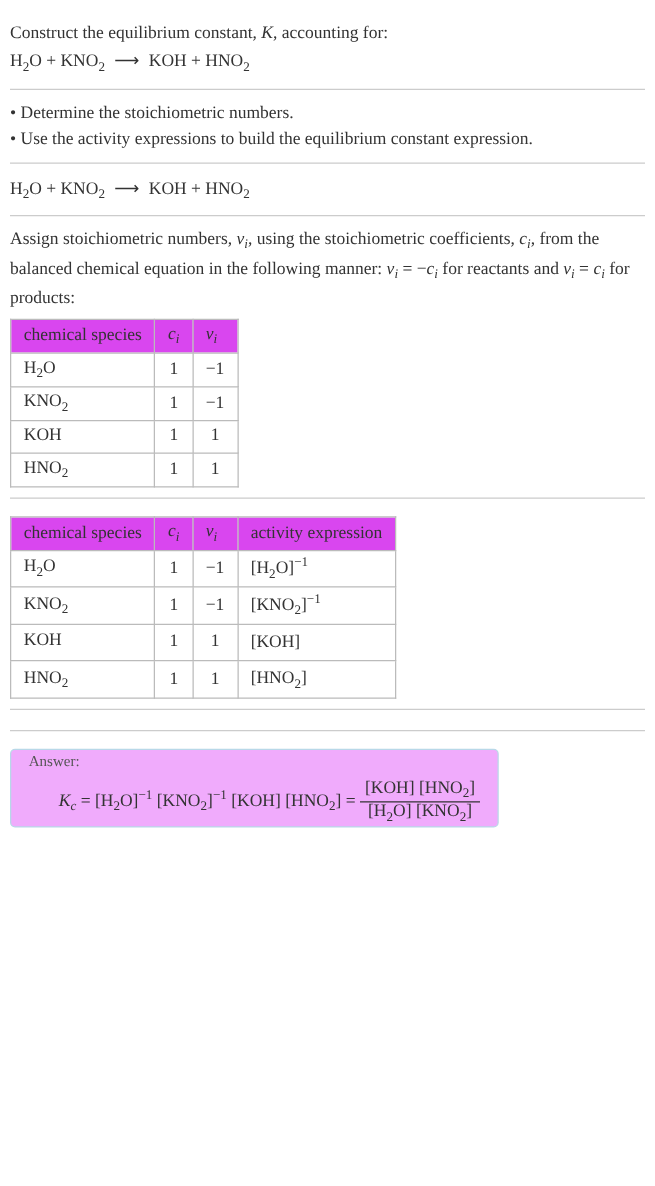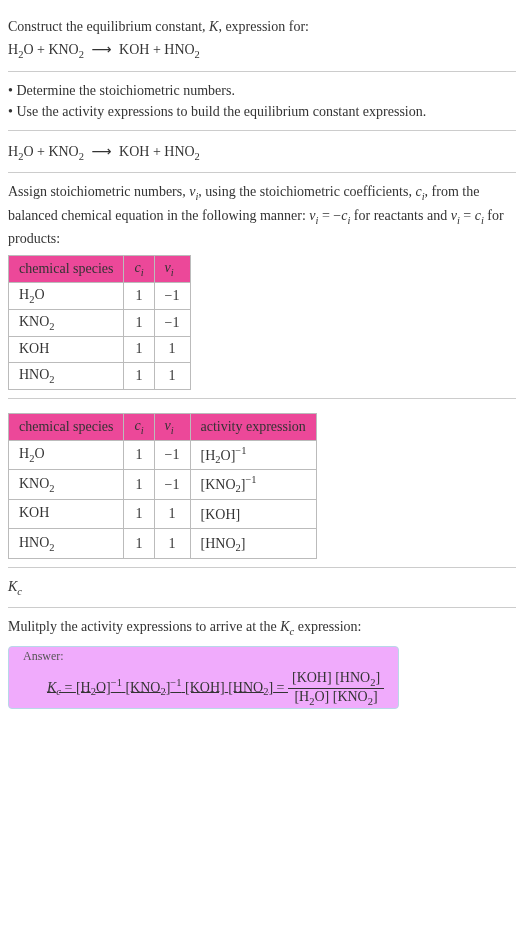--- a/index.html
+++ b/index.html
@@ -44,21 +44,21 @@
       border-collapse: collapse;
       margin-top: 6px;
     }
     th, td {
       border: 1px solid #bbb;
       padding: 4px 10px;
       text-align: left;
       font-weight: normal;
     }
     th {
-      background: #ec4899;
+      background: #d946ef;
     }
     td.center {
       text-align: center;
     }
     .answer-box {
       background: #f0abfc;
       border: 1px solid #b8d8e8;
       border-radius: 4px;
       padding: 2px 14px;
       margin-top: 6px;
@@ -81,29 +81,28 @@
     }
     .frac .den {
       display: block;
       padding: 0 4px;
     }
     .arrow {
       padding: 0 4px;
     }
     .indent {
       padding-left: 24px;
-      text-decoration: underline;
     }
   </style>
 </head>
 <body>
 
 <div class="section">
   <p>
-    <span>Construct the equilibrium constant, </span><span class="italic">K</span><span>, expression for:</span>
+    <span>Construct the equilibrium constant, </span><span class="italic">K</span><span>, accounting for:</span>
   </p>
   <p class="equation">
     <span>H</span><span class="sub">2</span><span>O + KNO</span><span class="sub">2</span>
     <span class="arrow">⟶</span>
     <span>KOH + HNO</span><span class="sub">2</span>
   </p>
 </div>
 
 <div class="section">
   <p>• Determine the stoichiometric numbers.</p>
@@ -184,26 +183,22 @@
       <td><span>HNO</span><span class="sub">2</span><span></span></td>
       <td class="center">1</td>
       <td class="center">1</td>
       <td><span>[HNO</span><span class="sub">2</span><span>]</span><span class="sup"></span></td>
     </tr>
   </tbody>
     </table>
 </div>
 
 <div class="section">
-  <p><span class="italic">K</span><span class="sub italic">c</span></p>
-</div>
-
-<div class="section">
-  <p>
-    <span>Mulitply the activity expressions to arrive at the </span><span class="italic">K</span><span class="sub italic">c</span><span> expression:</span>
-  </p>
+</div>
+
+<div class="section">
   <div class="answer-box">
     <div class="answer-label">Answer:</div>
     <div class="indent">
       <span class="italic">K</span><span class="sub italic">c</span><span> = </span><span>[H</span><span class="sub">2</span><span>O]</span><span class="sup">−1</span><span> </span><span>[KNO</span><span class="sub">2</span><span>]</span><span class="sup">−1</span><span> </span><span>[KOH]</span><span> </span><span>[HNO</span><span class="sub">2</span><span>]</span><span> = </span><span class="frac"><span class="num"><span>[KOH] [HNO</span><span class="sub">2</span><span>]</span></span><span class="den"><span>[H</span><span class="sub">2</span><span>O]</span><span> [KNO</span><span class="sub">2</span><span>]</span></span></span>
     </div>
   </div>
 </div>
 
 </body></html>

